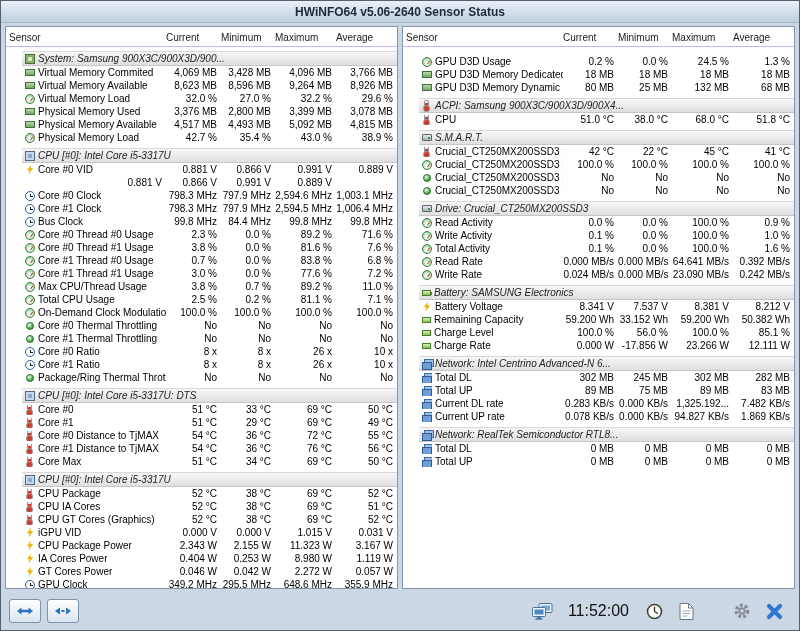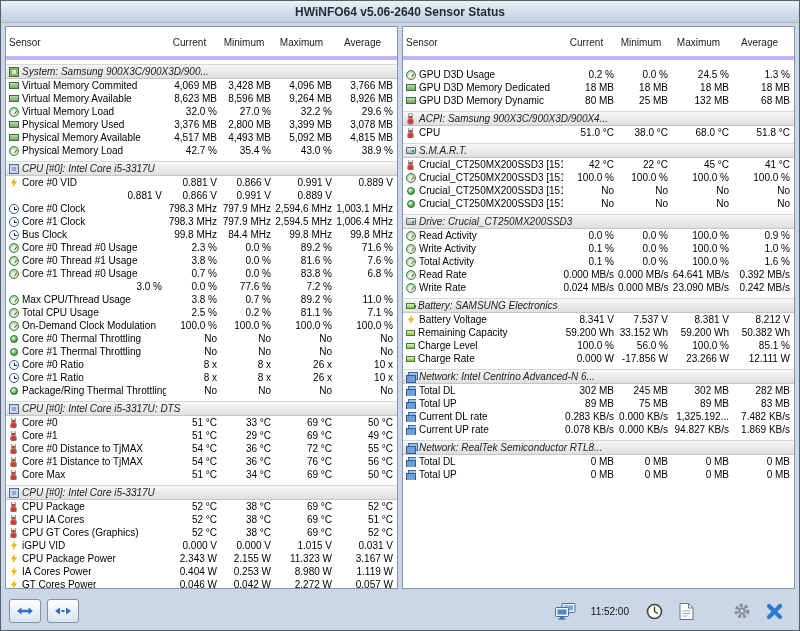--- a/index.html
+++ b/index.html
@@ -12,27 +12,27 @@
   .titlebar { height:22px; flex:none; background:linear-gradient(#e9f0f7,#c0cfdf);
               border-bottom:1px solid #a7b7c7; display:flex; align-items:center; justify-content:center; }
   .title-text { font-size:12px; font-weight:bold; color:#1d2a38; }
 
   .content { flex:1; min-height:0; display:flex; gap:4px; padding:3px 4px; }
   .panel { flex:1; background:#fff; border:1px solid #8296ad; overflow:hidden;
            font-size:10px; color:#000; padding-top:1px; }
 
   .srow { display:grid; grid-template-columns:minmax(0,1fr) 55px 54px 61px 61px;
           height:13px; line-height:13px; align-items:center; }
-  .hdr-row { height:32px; line-height:17px; color:#222; border-bottom:4px solid #c4b5fd; }
-  .hdr-row .val.hcell { text-align:center; padding-right:8px; }
+  .hdr-row { height:19px; line-height:17px; color:#222; border-bottom:1px solid #c4b5fd; }
+  .hdr-row .val.hcell { text-align:left; padding-right:8px; }
   .lblcell { display:flex; align-items:center; padding-left:3px; overflow:hidden; }
   .lblcell span { white-space:nowrap; overflow:hidden; }
   .val { text-align:right; padding-right:4px; white-space:nowrap; overflow:hidden; }
 
-  .group { margin-top:4px; }
+  .group { margin-top:4px;padding-left:16px; }
   .group.no-header { margin-top:8px; }
   .group-header { display:flex; align-items:center; height:15px; padding-left:3px;
                   background:linear-gradient(#f7f7f7,#dfdfdf);
                   border-top:1px solid #d8d8d8; border-bottom:1px solid #c6c6c6;
                   font-style:italic; color:#222; white-space:nowrap; overflow:hidden; }
 
   
   .icon { width:10px; height:10px; min-width:10px; display:inline-block; margin-right:3px; position:relative; }
 
   .motherboard-icon { background:#86b06e; border:1px solid #4a6e3a; }
@@ -75,21 +75,21 @@
                           background:#9cc0e8; border:1px solid #3a6aa0; }
   .network-icon::after { content:''; position:absolute; left:0; top:3px; width:8px; height:6px;
                          background:#6f9fd8; border:1px solid #2f5a90; }
 
   
   .bottombar { height:38px; flex:none; display:flex; align-items:center; padding:0 12px 0 8px; gap:6px; }
   .btn { width:32px; height:24px; border:1px solid #7e93a8; border-radius:3px;
          background:linear-gradient(#ffffff,#d9e4ef); display:flex; align-items:center; justify-content:center; cursor:pointer; }
   .toolbtn { background:transparent; border:none; width:26px; height:28px;
              display:flex; align-items:center; justify-content:center; cursor:pointer; }
-  .time { font-size:10px; color:#111; margin:4px 6px; }
+  .time { font-size:16px; color:#111; margin:4px 6px; }
   .spacer { flex:1; }
   .toolbar-gap { width:18px; }
 </style>
 </head>
 <body>
 
 <div class="window">
 
   <div class="titlebar">
     <span class="title-text">HWiNFO64 v5.06-2640 Sensor Status</span>
@@ -245,20 +245,24 @@
             <div class="lblcell">
               <span class="icon gauge-icon"></span>
               <span>Core #1 Thread #0 Usage</span>
             </div>
             <div class="val">0.7 %</div>
             <div class="val">0.0 %</div>
             <div class="val">83.8 %</div>
             <div class="val">6.8 %</div>
           </div>
           <div class="srow data-row">
+            <div class="lblcell">
+              <span class="icon gauge-icon"></span>
+              <span>Core #1 Thread #1 Usage</span>
+            </div>
             <div class="val">3.0 %</div>
             <div class="val">0.0 %</div>
             <div class="val">77.6 %</div>
             <div class="val">7.2 %</div>
           </div>
           <div class="srow data-row">
             <div class="lblcell">
               <span class="icon gauge-icon"></span>
               <span>Max CPU/Thread Usage</span>
             </div>

